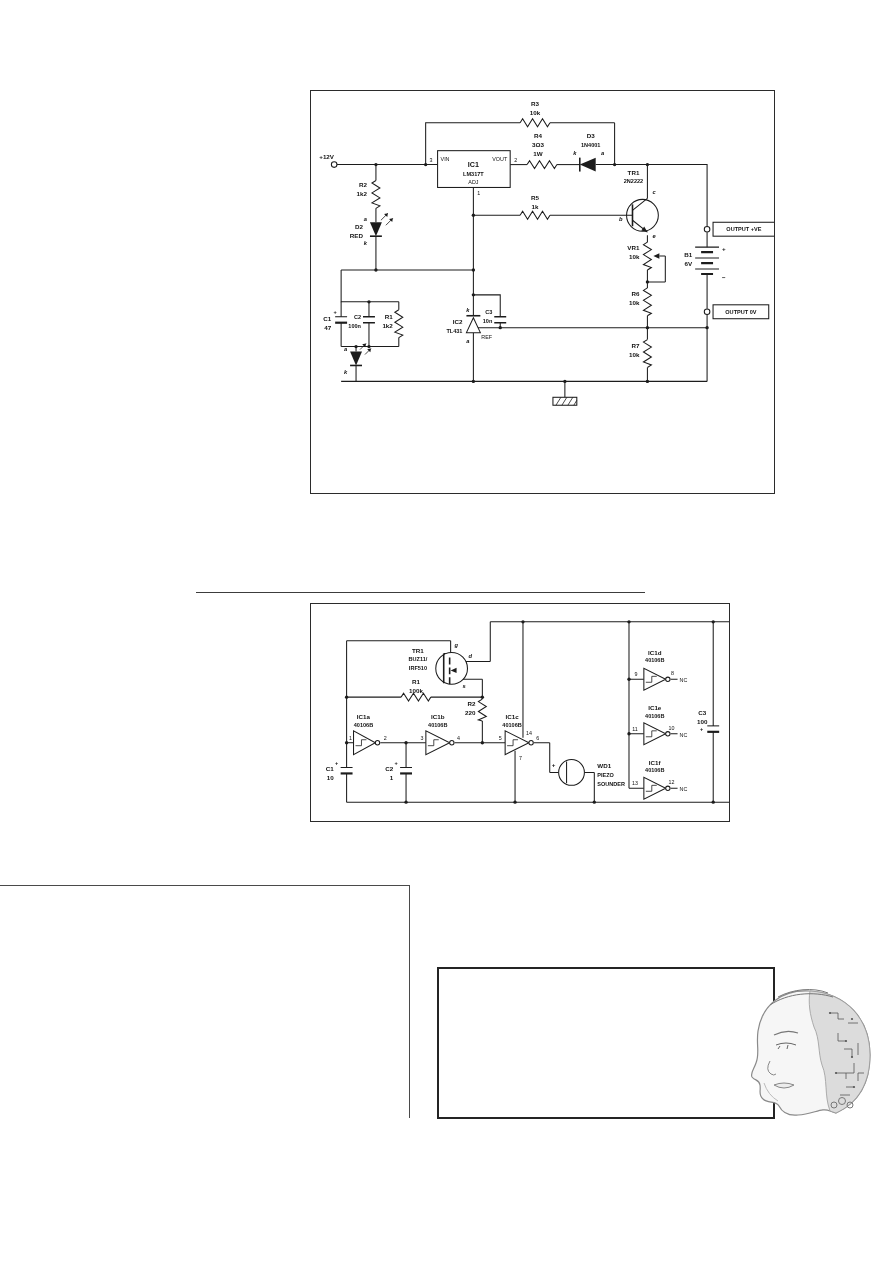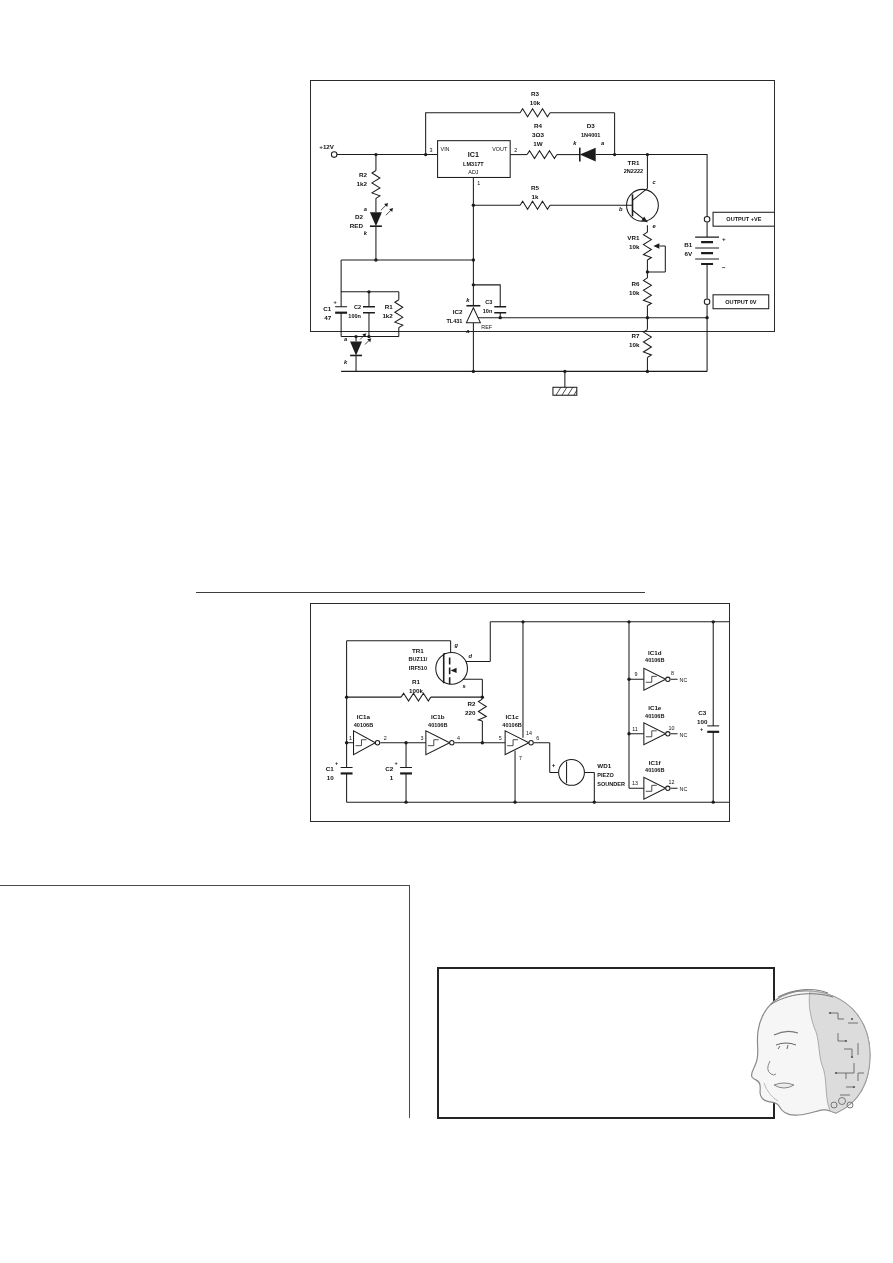--- a/index.html
+++ b/index.html
@@ -20,21 +20,21 @@
   .wt{stroke:#1c1c1c;stroke-width:2.2;fill:none;}
   .w16{stroke:#1c1c1c;stroke-width:1.6;fill:none;}
   .comp{fill:#fff;stroke:#1c1c1c;stroke-width:1.05;}
   .fillb{fill:#1c1c1c;stroke:none;}
   .dot{fill:#1c1c1c;}
   .term{fill:#fff;stroke:#1c1c1c;stroke-width:1.05;}
 </style>
 </head>
 <body>
 
-<div class="abs figbox" style="left:310px;top:80px;width:465px;height:252px">
+<div class="abs figbox" style="left:310px;top:90px;width:465px;height:404px">
 <svg width="463" height="358" viewBox="0 0 465 360">
 
   <g>
     <path class="w" d="M23,74 H127"></path>
     <path class="w" d="M200,74 H217"></path>
     <polyline class="w" points="217,74 219.5,70 224.5,78 229.5,70 234.5,78 239.5,70 244.5,78 247,74"></polyline>
     <path class="w" d="M247,74 H270"></path>
     <path class="w" d="M286,74 H398 V136"></path>
     <path class="w" d="M398,142 V157"></path>
     <path class="w" d="M398,184 V219"></path>

